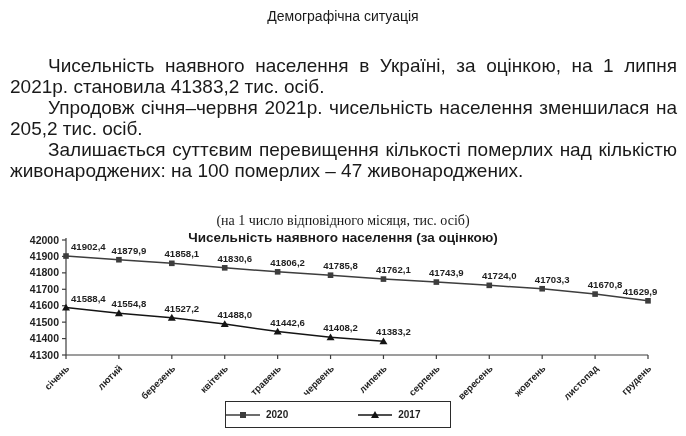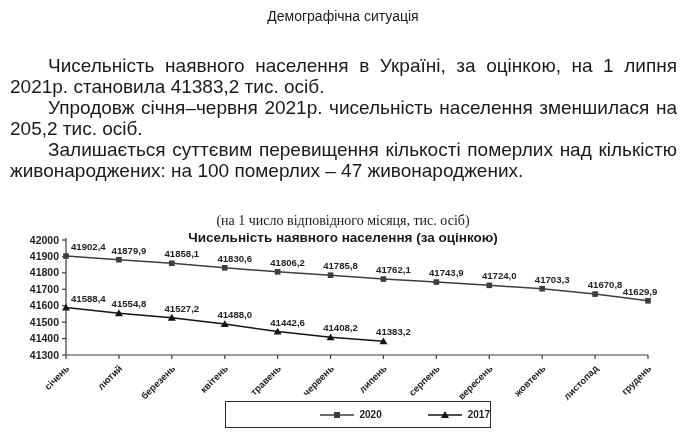--- a/index.html
+++ b/index.html
@@ -57,23 +57,22 @@
   .xtick  { font: 700 9.5px "Liberation Sans", sans-serif; fill: #1f1f1f; text-anchor: end; }
   .dlabel { font: 700 9.6px "Liberation Sans", sans-serif; fill: #1f1f1f; }
   .legend {
     position: absolute;
     left: 225px; top: 401px;
     width: 224px; height: 25px;
     border: 1px solid #2b2b2b;
     background: #ffffff;
     display: flex;
     align-items: center;
-    justify-content: flex-end;
-    gap: 46px;
-    padding-left: 40px;
+    justify-content: flex-start;
+    gap: 70px;
   }
   .legend-item {
     display: flex;
     align-items: center;
     gap: 6px;
     font-size: 10px;
     font-weight: 600;
     color: #1f1f1f;
   }
 </style>

